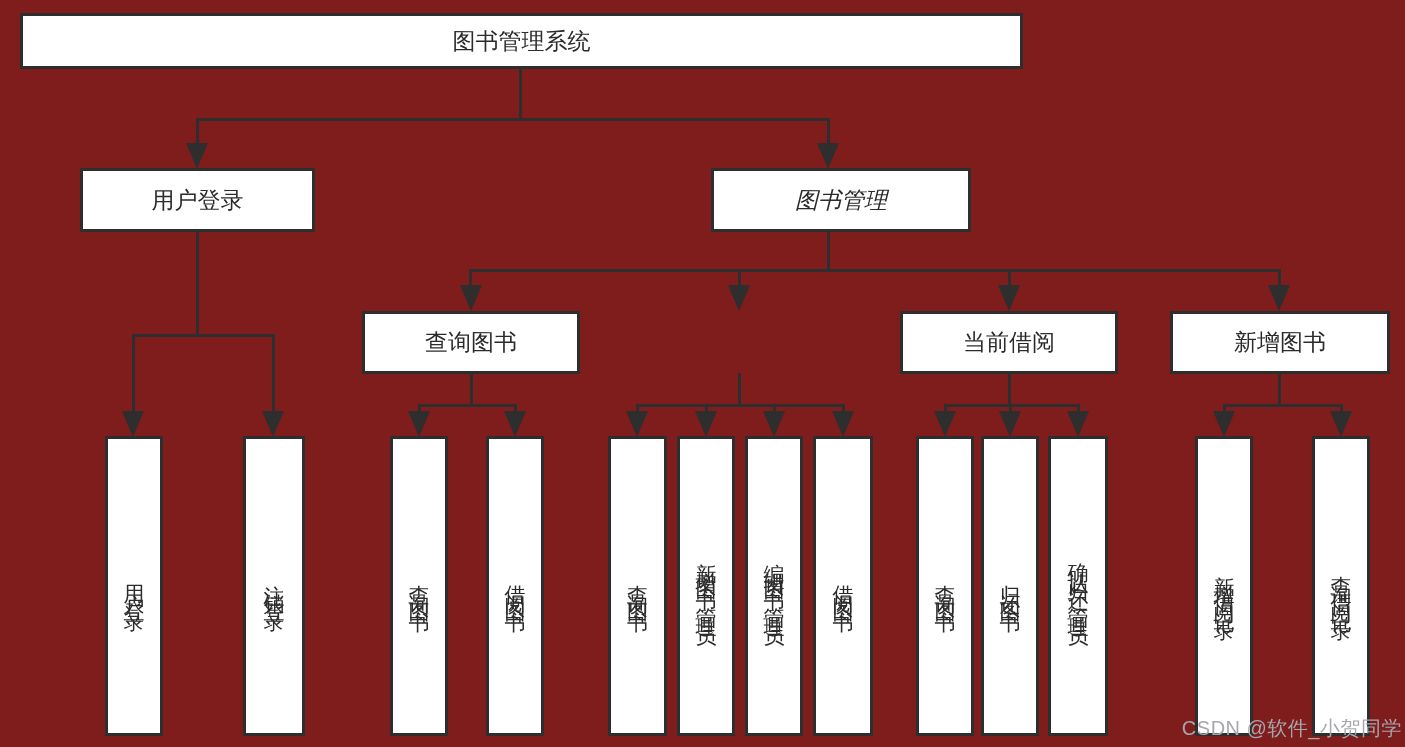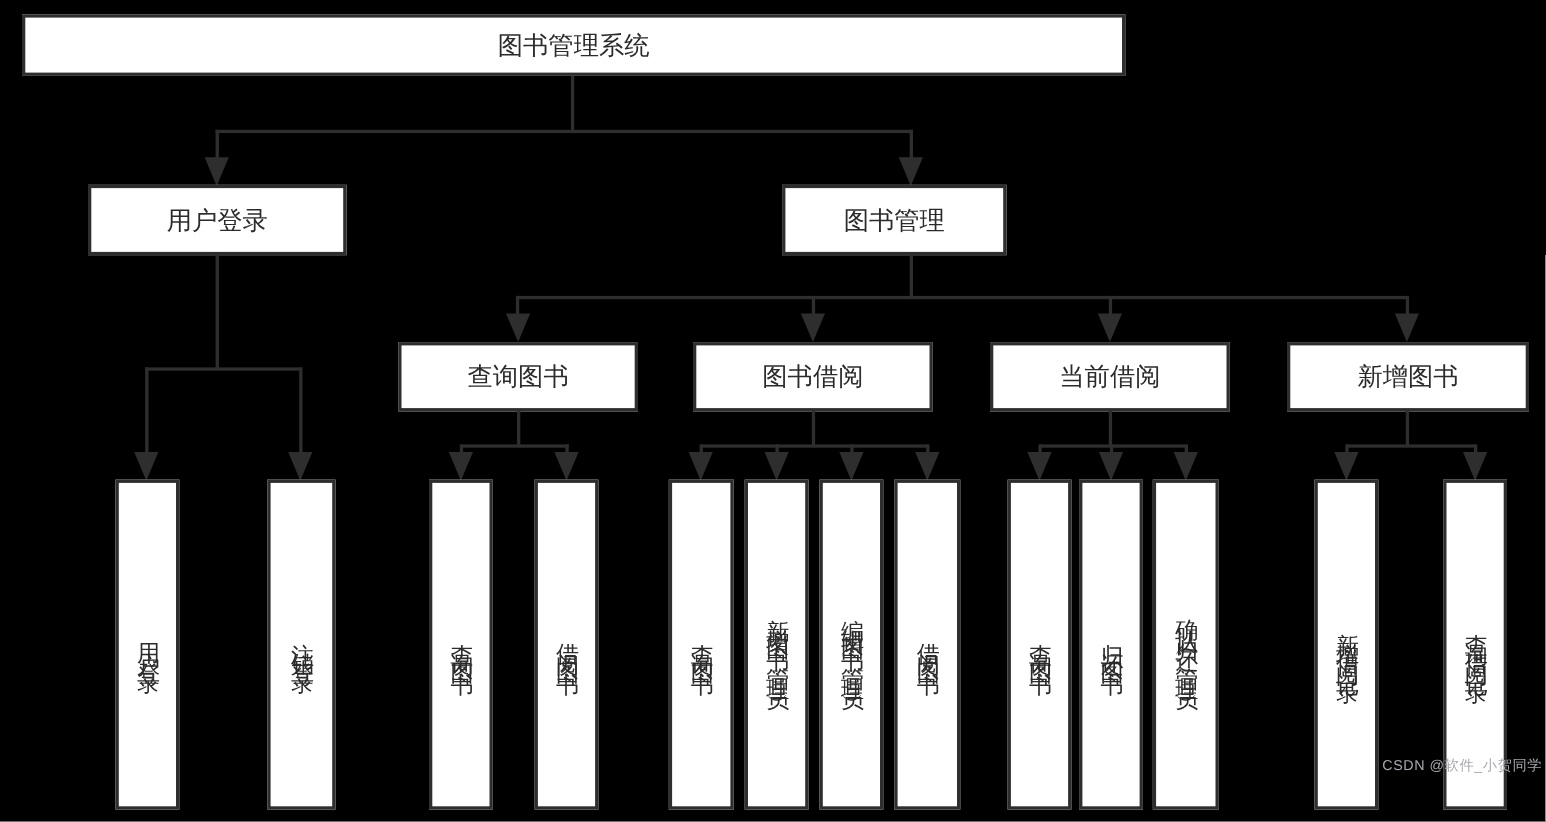--- a/index.html
+++ b/index.html
@@ -3,21 +3,21 @@
 <meta charset="utf-8">
 <style>
   * { margin: 0; padding: 0; box-sizing: border-box; }
   html, body { background: #ffffff; }
   body { font-family: "Liberation Sans", "DejaVu Sans", sans-serif; }
 
   .canvas {
     position: relative;
     width: 1405px;
     height: 747px;
-    background: #000000;
+    background: #7f1d1d;
     overflow: hidden;
     color: #2b2b2b;
   }
 
   
   .box {
     position: absolute;
     background: #ffffff;
     border: 3px solid #2e2e2e;
     display: flex;
@@ -49,64 +49,63 @@
     position: absolute;
     width: 0; height: 0;
     border-left: 11px solid transparent;
     border-right: 11px solid transparent;
     border-top: 26px solid #2e2e2e;
   }
 
   .watermark {
     position: absolute;
     right: 3px;
-    top: 687px;
-    font-size: 13px;
+    top: 715px;
+    font-size: 20px;
     color: #a6a6ae;
     letter-spacing: 0.5px;
     margin-left: 16px;
   }
 </style>
 </head>
 <body>
 
 <div class="canvas">
 
   <div class="box" style="left:20px;top:13px;width:1003px;height:56px;">图书管理系统</div>
 
   <div class="vl" style="left:519px;top:69px;height:50px;"></div>
   <div class="hl" style="left:196px;top:118px;width:634px;"></div>
   <div class="vl" style="left:196px;top:118px;height:28px;"></div>
   <div class="ar" style="left:186px;top:143px;"></div>
   <div class="vl" style="left:827px;top:118px;height:28px;"></div>
   <div class="ar" style="left:817px;top:143px;"></div>
 
   <div class="box" style="left:80px;top:168px;width:235px;height:64px;">用户登录</div>
-  <div class="box" style="left:711px;top:168px;width:204px;height:64px;">图书管理</div>
+  <div class="box" style="left:711px;top:168px;width:260px;height:64px;font-style:italic;">图书管理</div>
 
   <div class="vl" style="left:196px;top:231px;height:104px;"></div>
   <div class="hl" style="left:132px;top:334px;width:142px;"></div>
   <div class="vl" style="left:132px;top:334px;height:78px;"></div>
   <div class="ar" style="left:122px;top:411px;"></div>
   <div class="vl" style="left:272px;top:334px;height:78px;"></div>
   <div class="ar" style="left:262px;top:411px;"></div>
 
   <div class="vl" style="left:827px;top:231px;height:41px;"></div>
   <div class="hl" style="left:470px;top:269px;width:810px;"></div>
   <div class="vl" style="left:469px;top:269px;height:18px;"></div>
   <div class="ar" style="left:460px;top:285px;"></div>
   <div class="vl" style="left:738px;top:269px;height:18px;"></div>
   <div class="ar" style="left:728px;top:285px;"></div>
   <div class="vl" style="left:1008px;top:269px;height:18px;"></div>
   <div class="ar" style="left:998px;top:285px;"></div>
   <div class="vl" style="left:1278px;top:269px;height:18px;"></div>
   <div class="ar" style="left:1268px;top:285px;"></div>
 
   <div class="box" style="left:362px;top:311px;width:218px;height:63px;">查询图书</div>
-  <div class="box" style="left:630px;top:311px;width:218px;height:63px;">图书借阅</div>
   <div class="box" style="left:900px;top:311px;width:218px;height:63px;">当前借阅</div>
   <div class="box" style="left:1170px;top:311px;width:220px;height:63px;">新增图书</div>
 
   <div class="vl" style="left:470px;top:373px;height:32px;"></div>
   <div class="hl" style="left:419px;top:404px;width:98px;"></div>
   <div class="vl" style="left:418px;top:404px;height:9px;"></div>
   <div class="ar" style="left:408px;top:411px;"></div>
   <div class="vl" style="left:514px;top:404px;height:9px;"></div>
   <div class="ar" style="left:504px;top:411px;"></div>
 

